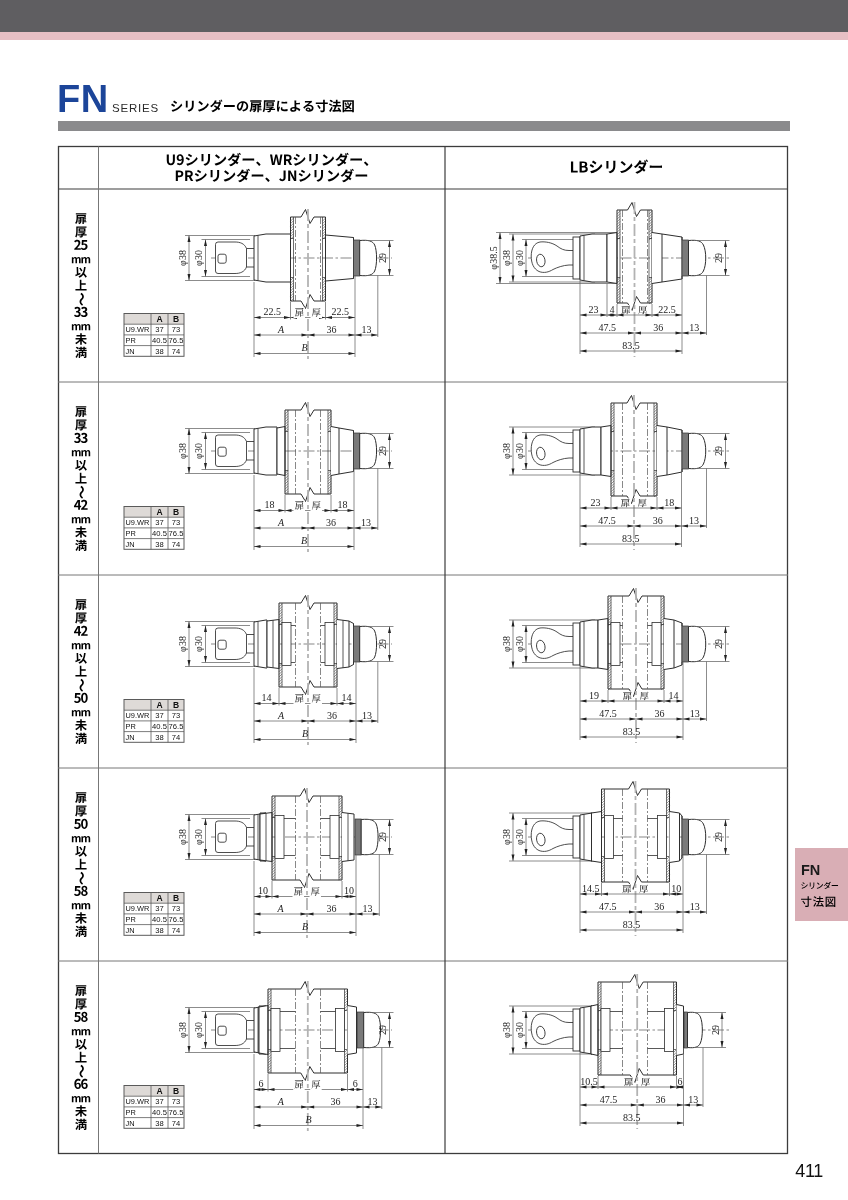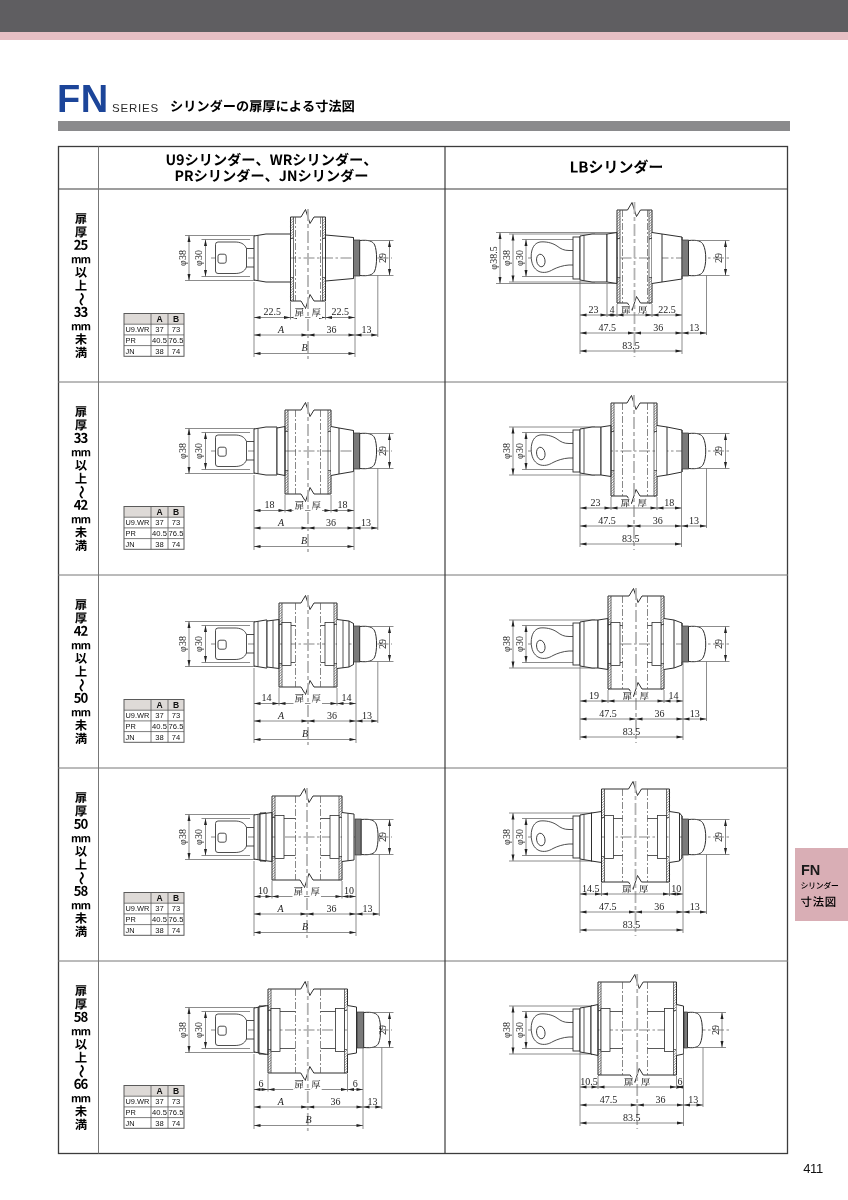--- a/index.html
+++ b/index.html
@@ -1955,12 +1955,12 @@
     <use href="#g39" transform="translate(5.5 40.5) scale(0.007900)"></use>
     <use href="#g40" transform="translate(13.1 40.5) scale(0.007900)"></use>
     <use href="#g41" transform="translate(20.7 40.5) scale(0.007900)"></use>
     <use href="#g42" transform="translate(28.3 40.5) scale(0.007900)"></use>
     <use href="#g43" transform="translate(35.9 40.5) scale(0.007900)"></use>
     <use href="#g44" transform="translate(5.5 58.0) scale(0.011500)"></use>
     <use href="#g45" transform="translate(17.6 58.0) scale(0.011500)"></use>
     <use href="#g46" transform="translate(29.7 58.0) scale(0.011500)"></use>
   </svg>
 
-<div class="abs" style="left:745px;top:1161px;width:78px;text-align:right;font-size:13px;letter-spacing:-0.3px;color:#111">411</div>
+<div class="abs" style="left:745px;top:1161px;width:78px;text-align:right;font-size:18px;letter-spacing:-0.3px;color:#111">411</div>
 </body></html>

